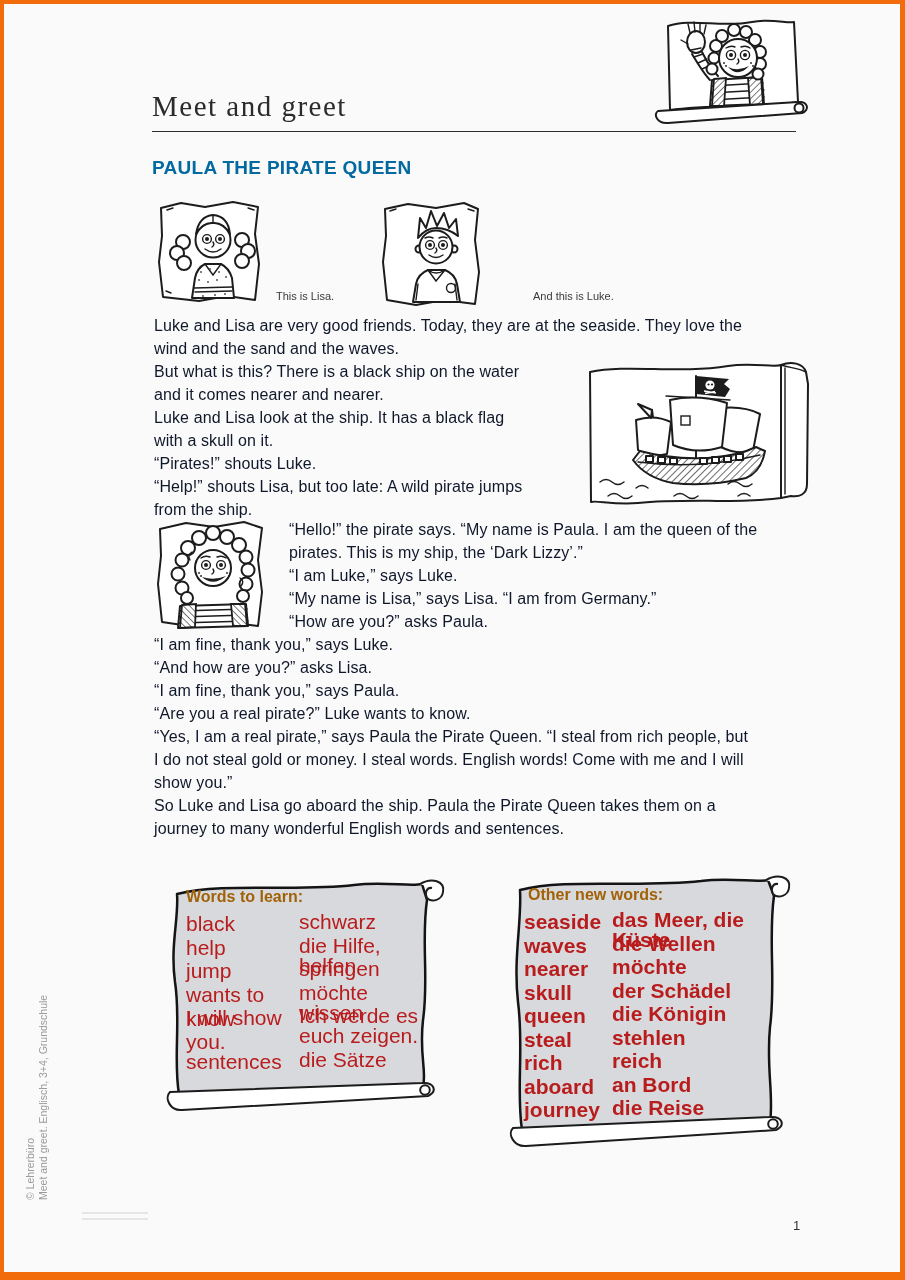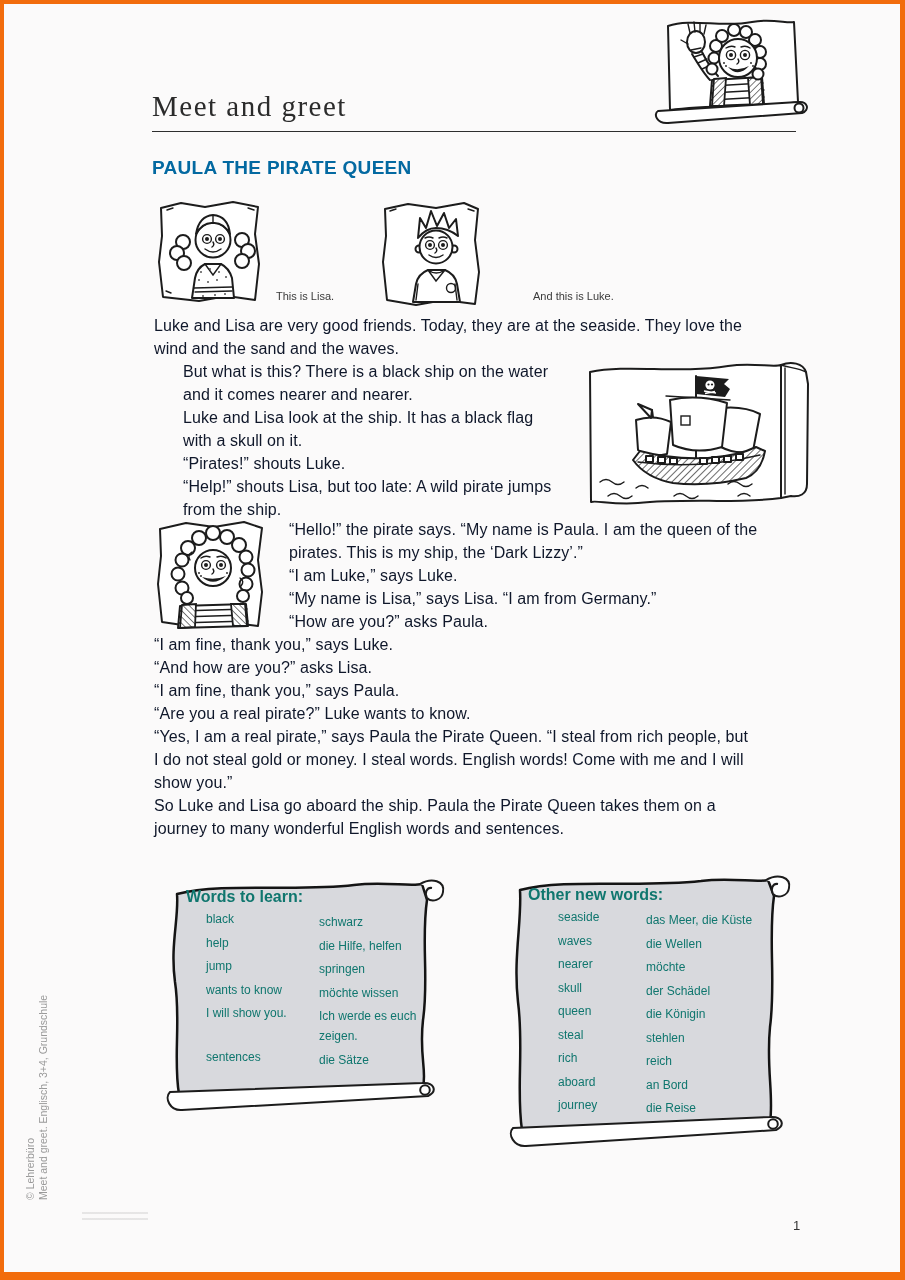--- a/index.html
+++ b/index.html
@@ -8,22 +8,22 @@
     border-width:4px 5px 8px 4px;overflow:hidden;
     font-family:"Liberation Sans",sans-serif;color:#3a3a3a;}
   .abs{position:absolute;}
   .title{font-family:"Liberation Serif",serif;font-size:29px;letter-spacing:1.5px;color:#2b2b2b;white-space:nowrap;}
   .rule{border-top:1.6px solid #2e2e2e;height:0;}
   .heading{font-size:19px;font-weight:bold;letter-spacing:.3px;color:#0369a1;white-space:nowrap;}
   .caption{font-size:11px;color:#3a3a3a;white-space:nowrap;}
   .story{font-size:16px;line-height:23px;letter-spacing:.1px;color:#0f172a;}
   .story div{white-space:nowrap;}
   .vbox svg{position:absolute;left:0;top:0;}
-  .vocab-title{position:absolute;font-size:16px;font-weight:bold;color:#0f766e;white-space:nowrap;}
-  .vgrid{position:absolute;font-size:12px;color:#0f766e;margin-left:20px;}
+  .vocab-title{position:absolute;font-size:16px;font-weight:bold;color:#a16207;white-space:nowrap;}
+  .vgrid{position:absolute;font-size:21px;color:#b91c1c;}
   .vrow{display:flex;align-items:flex-start;height:23.5px;}
   .vrow.tall{height:44px;}
   .vbox-left .vrow .en{width:113px;flex:none;}
   .vbox-right .vrow .en{width:88px;flex:none;}
   .vrow .de{width:122px;line-height:20px;}
   .vbox-right .vrow .de{width:160px;}
   .sidebar{transform:rotate(-90deg);transform-origin:0 0;white-space:nowrap;
     font-size:10.5px;line-height:13px;color:#9a9a9a;}
   .pagenum{font-size:13px;color:#333;}
   .smudge{width:66px;height:10px;opacity:.18;
@@ -148,21 +148,21 @@
     <path class="ln15" d="M50,70 L58,81 L67,70 M50,70 Q58,76 67,70 M40,84 L38,100 M77,84 L79,100"></path>
     <circle class="ln15" cx="73" cy="88" r="4.5" fill="none"></circle>
   </svg>
   <div class="abs caption" style="left:497px;top:286px;margin-left:32px;">And this is Luke.</div>
 
   <div class="abs story" style="left:150px;top:310px;">
     <div>Luke and Lisa are very good friends. Today, they are at the seaside. They love the</div>
     <div>wind and the sand and the waves.</div>
   </div>
 
-  <div class="abs story" style="left:150px;top:356px;margin-left:29px;">
+  <div class="abs story" style="left:150px;top:356px;">
     <div>But what is this? There is a black ship on the water</div>
     <div>and it comes nearer and nearer.</div>
     <div>Luke and Lisa look at the ship. It has a black flag</div>
     <div>with a skull on it.</div>
     <div>“Pirates!” shouts Luke.</div>
     <div>“Help!” shouts Lisa, but too late: A wild pirate jumps</div>
     <div>from the ship.</div>
   </div>
 
   <svg class="abs" style="left:574px;top:352px;" width="238" height="154" viewBox="0 0 238 154">
@@ -309,21 +309,21 @@
   </div>
 
   <div class="abs vbox vbox-right" style="left:502px;top:858px;width:304px;height:316px;">
     <svg width="304" height="316" viewBox="0 0 304 316">
       <path class="gy" d="M14,28 C60,16 130,26 195,19 C225,15 250,21 262,18 L268,34 C262,75 270,120 264,165 C260,205 268,235 264,260 C205,268 145,260 85,268 C52,272 26,266 16,268 C10,230 18,185 12,140 C7,95 16,60 14,28 Z"></path>
       <path class="wh" d="M260,18 C272,11 285,15 283,26 C282,34 272,37 267,32 C264,27 267,21 272,22" stroke-width="2.2"></path>
       <path class="wh" d="M7,266 L264,255 C276,254 280,263 270,268 L20,284 C8,285 1,272 7,266 Z" stroke-width="2.2"></path>
       <circle class="wh" cx="267" cy="262" r="4.8" stroke-width="1.6"></circle>
     </svg>
     <div class="vocab-title" style="left:22px;top:24px;">Other new words:</div>
-    <div class="vgrid" style="left:32px;top:48px;width:260px;">
+    <div class="vgrid" style="left:18px;top:48px;width:260px;font-weight:bold;">
       <div class="vrow">
           <span class="en">seaside</span>
           <span class="de">das Meer, die Küste</span>
         </div>
       <div class="vrow">
           <span class="en">waves</span>
           <span class="de">die Wellen</span>
         </div>
       <div class="vrow">
           <span class="en">nearer</span>

